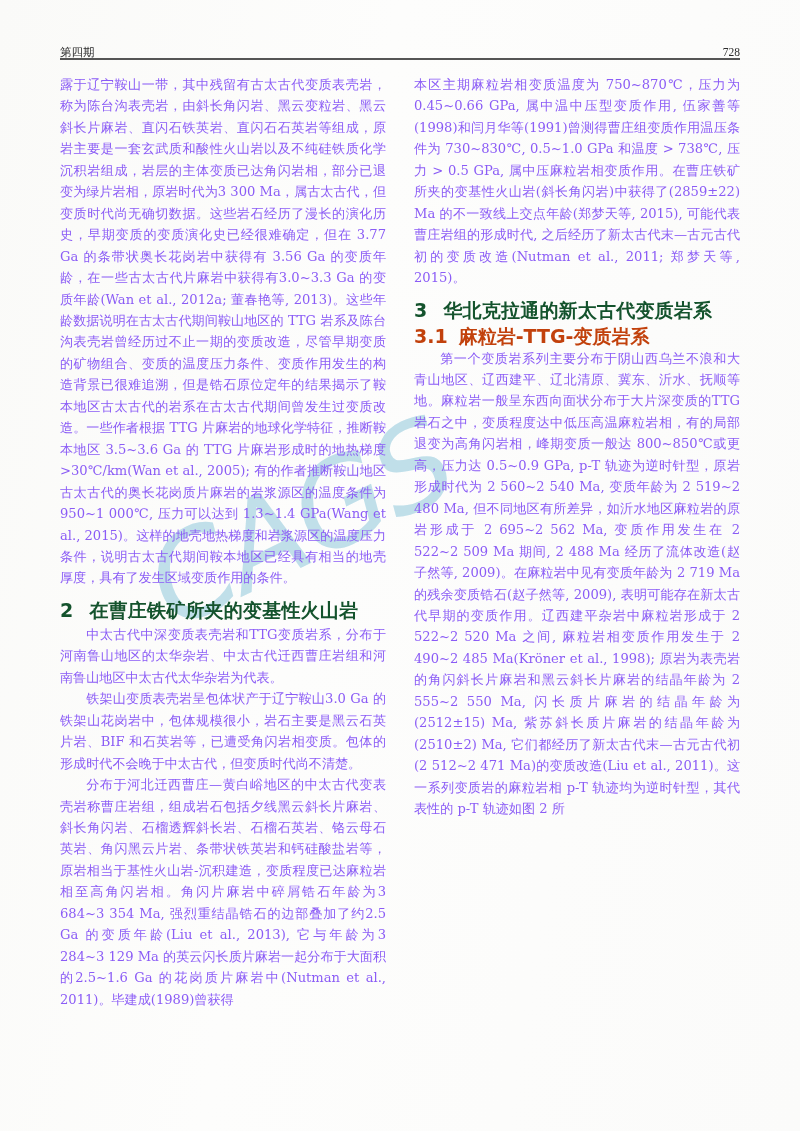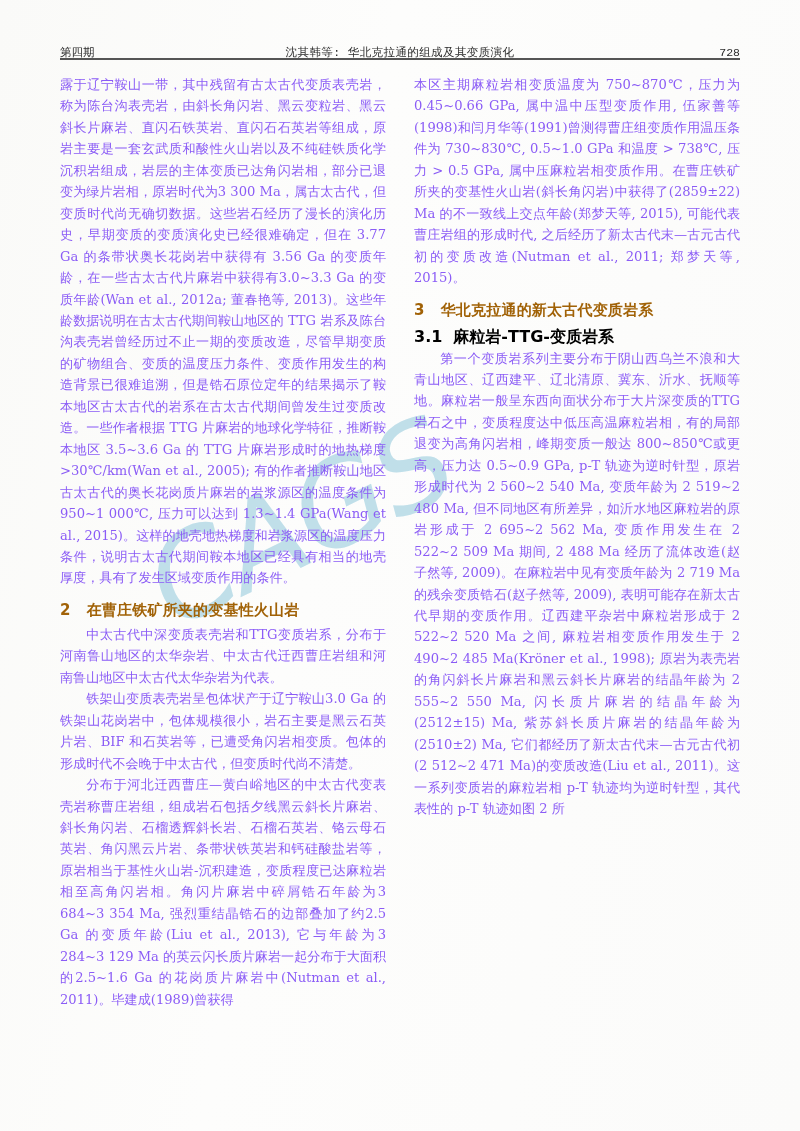--- a/index.html
+++ b/index.html
@@ -66,21 +66,21 @@
     height: 28px;
     display: flex;
     align-items: flex-end;
     justify-content: space-between;
     z-index: 3;
   }
   .header .hd {
     font-size: 11.5px;
     color: #2c2c2c;
     line-height: 1;
-    font-family: Liberation Mono, monospace;
+    font-family: Liberation Serif, serif;
   }
   .header .hd-center {
     flex: 1;
     text-align: center;
     letter-spacing: .4px;
   }
   .header .hd-left { width: 100px; text-align: left; }
   .header .hd-right { width: 100px; text-align: right; }
 
   .header-rule {
@@ -117,53 +117,52 @@
     text-align: justify;
     text-justify: inter-character;
     text-indent: 2em;
     font-family: "DejaVu Serif", "Liberation Serif", serif;
     word-break: break-word;
   }
   p.para.cont { text-indent: 0; }
 
   h2.section {
     margin: 9px 0 2px 0;
-    font-size: 15px;
+    font-size: 19px;
     line-height: 24px;
     font-weight: bold;
-    color: #a16207;
+    color: #14532d;
     font-family: "DejaVu Sans", "Liberation Sans", sans-serif;
     letter-spacing: .2px;
   }
   h2.section .num { margin-right: 16px; }
 
   h3.subsection {
     margin: 4px 0 1px 0;
-    font-size: 16px;
+    font-size: 19px;
     line-height: 21px;
     font-weight: bold;
-    color: #000000;
+    color: #c2410c;
     font-family: "DejaVu Sans", "Liberation Sans", sans-serif;
   }
   h3.subsection .num { margin-right: 11px; }
 </style>
 </head>
 <body>
 
 <div class="page">
 
   <div class="paper-tint"></div>
 
   <div class="watermark">
     <div class="watermark-text">CAGS</div>
   </div>
 
   <div class="header">
     <div class="hd hd-left">第四期</div>
-    <div class="hd hd-center">沈其韩等: 华北克拉通的组成及其变质演化</div>
     <div class="hd hd-right">728</div>
   </div>
   <div class="header-rule"></div>
 
   <div class="columns">
 
     <div class="col">
       <p class="para cont">露于辽宁鞍山一带，其中残留有古太古代变质表壳岩，称为陈台沟表壳岩，由斜长角闪岩、黑云变粒岩、黑云斜长片麻岩、直闪石铁英岩、直闪石石英岩等组成，原岩主要是一套玄武质和酸性火山岩以及不纯硅铁质化学沉积岩组成，岩层的主体变质已达角闪岩相，部分已退变为绿片岩相，原岩时代为3 300 Ma，属古太古代，但变质时代尚无确切数据。这些岩石经历了漫长的演化历史，早期变质的变质演化史已经很难确定，但在 3.77 Ga 的条带状奥长花岗岩中获得有 3.56 Ga 的变质年龄，在一些古太古代片麻岩中获得有3.0~3.3 Ga 的变质年龄(Wan et al., 2012a; 董春艳等, 2013)。这些年龄数据说明在古太古代期间鞍山地区的 TTG 岩系及陈台沟表壳岩曾经历过不止一期的变质改造，尽管早期变质的矿物组合、变质的温度压力条件、变质作用发生的构造背景已很难追溯，但是锆石原位定年的结果揭示了鞍本地区古太古代的岩系在古太古代期间曾发生过变质改造。一些作者根据 TTG 片麻岩的地球化学特征，推断鞍本地区 3.5~3.6 Ga 的 TTG 片麻岩形成时的地热梯度&gt;30℃/km(Wan et al., 2005); 有的作者推断鞍山地区古太古代的奥长花岗质片麻岩的岩浆源区的温度条件为 950~1 000℃, 压力可以达到 1.3~1.4 GPa(Wang et al., 2015)。这样的地壳地热梯度和岩浆源区的温度压力条件，说明古太古代期间鞍本地区已经具有相当的地壳厚度，具有了发生区域变质作用的条件。</p>
 
       <h2 class="section">

